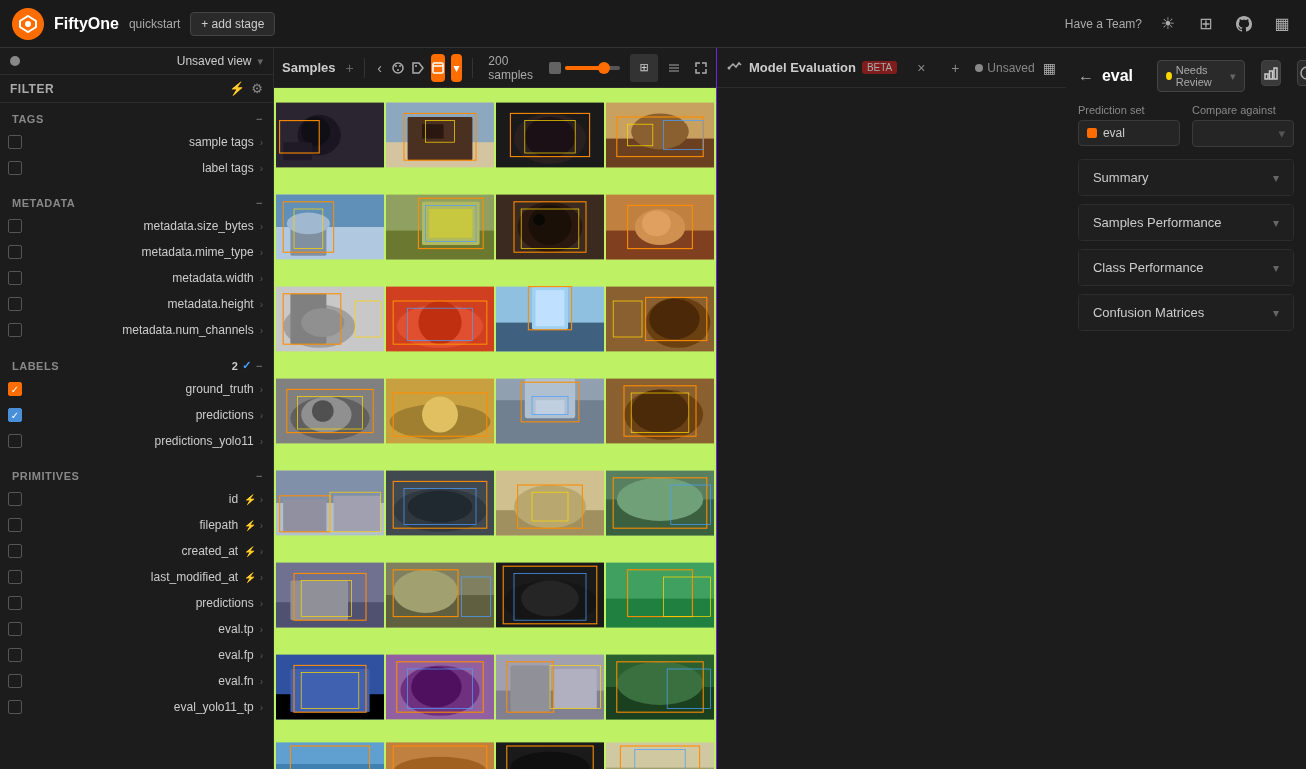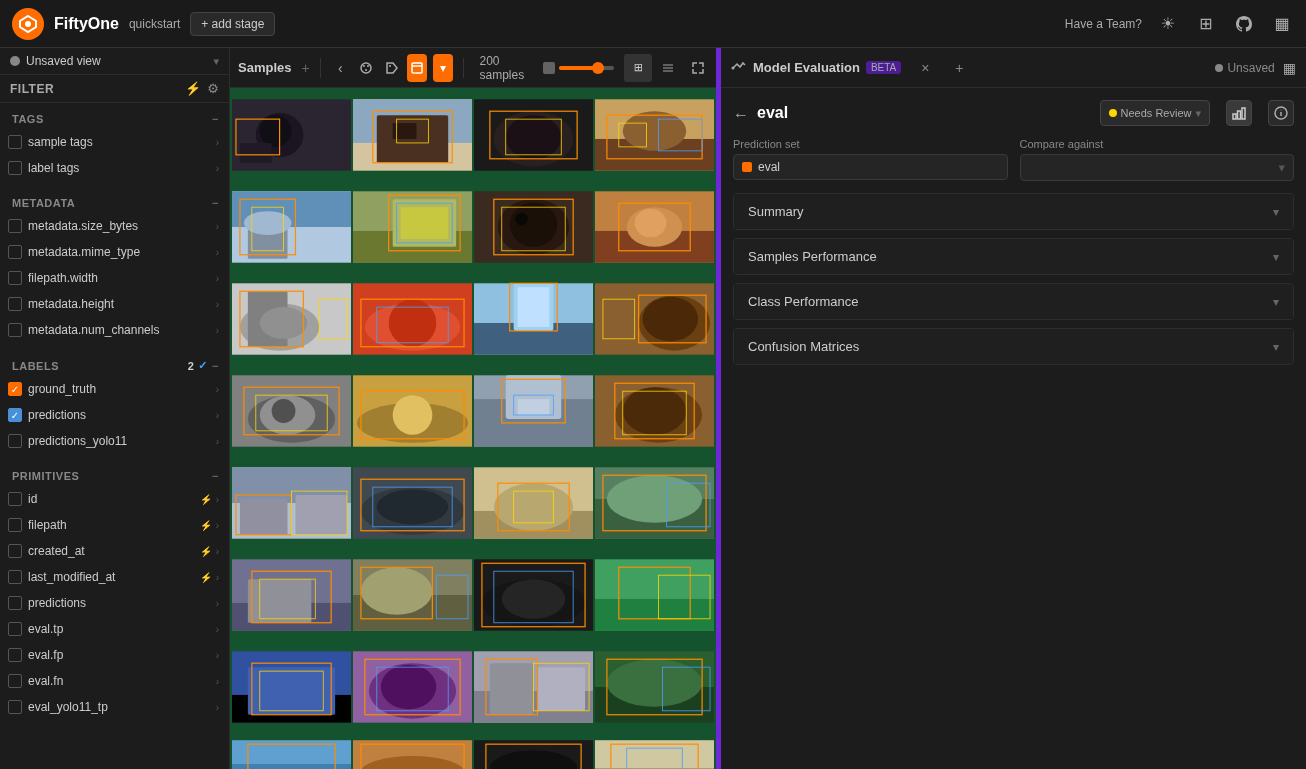--- a/index.html
+++ b/index.html
@@ -12,63 +12,63 @@
     .quickstart-badge { color: #aaa; font-size: 12px; margin-left: 0; }
     .add-stage-btn { background: #2a2a2a; border: 1px solid #444; color: #ccc; padding: 4px 10px; border-radius: 4px; cursor: pointer; font-size: 12px; display: flex; align-items: center; gap: 4px; }
     .topbar-right { margin-left: auto; display: flex; align-items: center; gap: 14px; }
     .topbar-right span { color: #aaa; font-size: 13px; }
     .icon-btn { width: 24px; height: 24px; display: flex; align-items: center; justify-content: center; cursor: pointer; color: #aaa; font-size: 16px; }
 
     
     .main { display: flex; height: calc(769px - 48px); }
 
     
-    .sidebar { width: 230px; background: #1c1c1c; border-right: 1px solid #2d2d2d; overflow-y: auto; flex-shrink: 0; }
+    .sidebar { width: 274px; background: #1c1c1c; border-right: 1px solid #2d2d2d; overflow-y: auto; flex-shrink: 0; text-align: right; }
     .sidebar::-webkit-scrollbar { width: 4px; }
     .sidebar::-webkit-scrollbar-track { background: #1c1c1c; }
     .sidebar::-webkit-scrollbar-thumb { background: #444; }
 
     .sidebar-section { padding: 6px 0; }
     .sidebar-section-header { display: flex; align-items: center; justify-content: space-between; padding: 4px 10px 4px 12px; color: #888; font-size: 11px; font-weight: 600; text-transform: uppercase; letter-spacing: 0.5px; }
 
     .filter-bar { display: flex; align-items: center; justify-content: space-between; padding: 6px 10px; border-bottom: 1px solid #2d2d2d; }
     .filter-label { color: #aaa; font-size: 12px; font-weight: 600; text-transform: uppercase; letter-spacing: 0.5px; }
     .filter-icons { display: flex; gap: 6px; }
 
     .sidebar-item { display: flex; align-items: center; padding: 4px 10px 4px 8px; cursor: pointer; gap: 6px; min-height: 26px; }
     .sidebar-item-checkbox { width: 14px; height: 14px; border: 1px solid #555; border-radius: 2px; flex-shrink: 0; background: transparent; display: flex; align-items: center; justify-content: center; }
     .sidebar-item-checkbox.checked { background: #ff6d00; border-color: #ff6d00; color: white; font-size: 10px; }
     .sidebar-item-checkbox.checked-blue { background: #4a90d9; border-color: #4a90d9; color: white; font-size: 10px; }
     .sidebar-item-label { flex: 1; color: #ccc; font-size: 12px; }
     .sidebar-item-arrow { color: #555; font-size: 10px; }
 
     
-    .center-panel { flex: 1; display: flex; flex-direction: column; background: #14532d; overflow: hidden; }
+    .center-panel { flex: 1; display: flex; flex-direction: column; background: #bef264; overflow: hidden; }
 
     .panel-toolbar { display: flex; align-items: center; height: 40px; background: #1c1c1c; border-bottom: 1px solid #2d2d2d; padding: 0 8px; gap: 6px; }
     .panel-title { font-weight: 600; color: #ccc; font-size: 13px; margin-right: 4px; }
     .panel-tab-plus { color: #666; cursor: pointer; font-size: 14px; }
     .toolbar-separator { width: 1px; height: 20px; background: #333; margin: 0 4px; }
 
     .toolbar-btn { width: 28px; height: 28px; display: flex; align-items: center; justify-content: center; cursor: pointer; color: #aaa; border-radius: 4px; font-size: 14px; }
     .toolbar-btn.active { background: #2a2a2a; }
 
     .sample-count { color: #aaa; font-size: 12px; margin: 0 6px; }
 
     .view-toggle-group { display: flex; gap: 2px; }
     .view-toggle { padding: 3px 7px; border-radius: 3px; cursor: pointer; color: #777; font-size: 11px; }
     .view-toggle.active { background: #333; color: #ccc; }
 
     .grid-cell { position: relative; overflow: hidden; cursor: pointer; }
 
     
-    .right-panel { width: 590px; background: #1c1c1c; border-left: 5px solid #6d28d9; display: flex; flex-direction: column; flex-shrink: 0; overflow: hidden; justify-content: flex-end; }
+    .right-panel { width: 590px; background: #1c1c1c; border-left: 1px solid #6d28d9; display: flex; flex-direction: row; flex-shrink: 0; overflow: hidden; justify-content: flex-end; }
     .right-panel-header { display: flex; align-items: center; height: 40px; background: #1c1c1c; border-bottom: 1px solid #2d2d2d; padding: 0 10px; gap: 6px; }
     .right-panel-title { font-weight: 600; color: #ccc; font-size: 13px; }
-    .beta-badge { background: #4c1d95; color: #aaa; font-size: 10px; padding: 1px 5px; border-radius: 3px; }
+    .beta-badge { background: #7f1d1d; color: #aaa; font-size: 10px; padding: 1px 5px; border-radius: 3px; }
     .right-panel-icons { margin-left: auto; display: flex; gap: 8px; align-items: center; }
     .unsaved-indicator { display: flex; align-items: center; gap: 4px; color: #888; font-size: 12px; }
     .unsaved-dot { width: 8px; height: 8px; border-radius: 50%; background: #888; }
     .grid-icon-btn { color: #aaa; cursor: pointer; font-size: 14px; }
 
     .eval-content { flex: 1; overflow-y: auto; padding: 12px; }
     .eval-content::-webkit-scrollbar { width: 4px; }
     .eval-content::-webkit-scrollbar-thumb { background: #444; }
 
     
@@ -186,21 +186,21 @@
         <span class="sidebar-item-label">metadata.size_bytes</span>
         <span class="sidebar-item-arrow">›</span>
       </div>
       <div class="sidebar-item">
         <div class="sidebar-item-checkbox"></div>
         <span class="sidebar-item-label">metadata.mime_type</span>
         <span class="sidebar-item-arrow">›</span>
       </div>
       <div class="sidebar-item">
         <div class="sidebar-item-checkbox"></div>
-        <span class="sidebar-item-label">filepath.width</span>
+        <span class="sidebar-item-label">metadata.width</span>
         <span class="sidebar-item-arrow">›</span>
       </div>
       <div class="sidebar-item">
         <div class="sidebar-item-checkbox"></div>
         <span class="sidebar-item-label">metadata.height</span>
         <span class="sidebar-item-arrow">›</span>
       </div>
       <div class="sidebar-item">
         <div class="sidebar-item-checkbox"></div>
         <span class="sidebar-item-label">metadata.num_channels</span>

